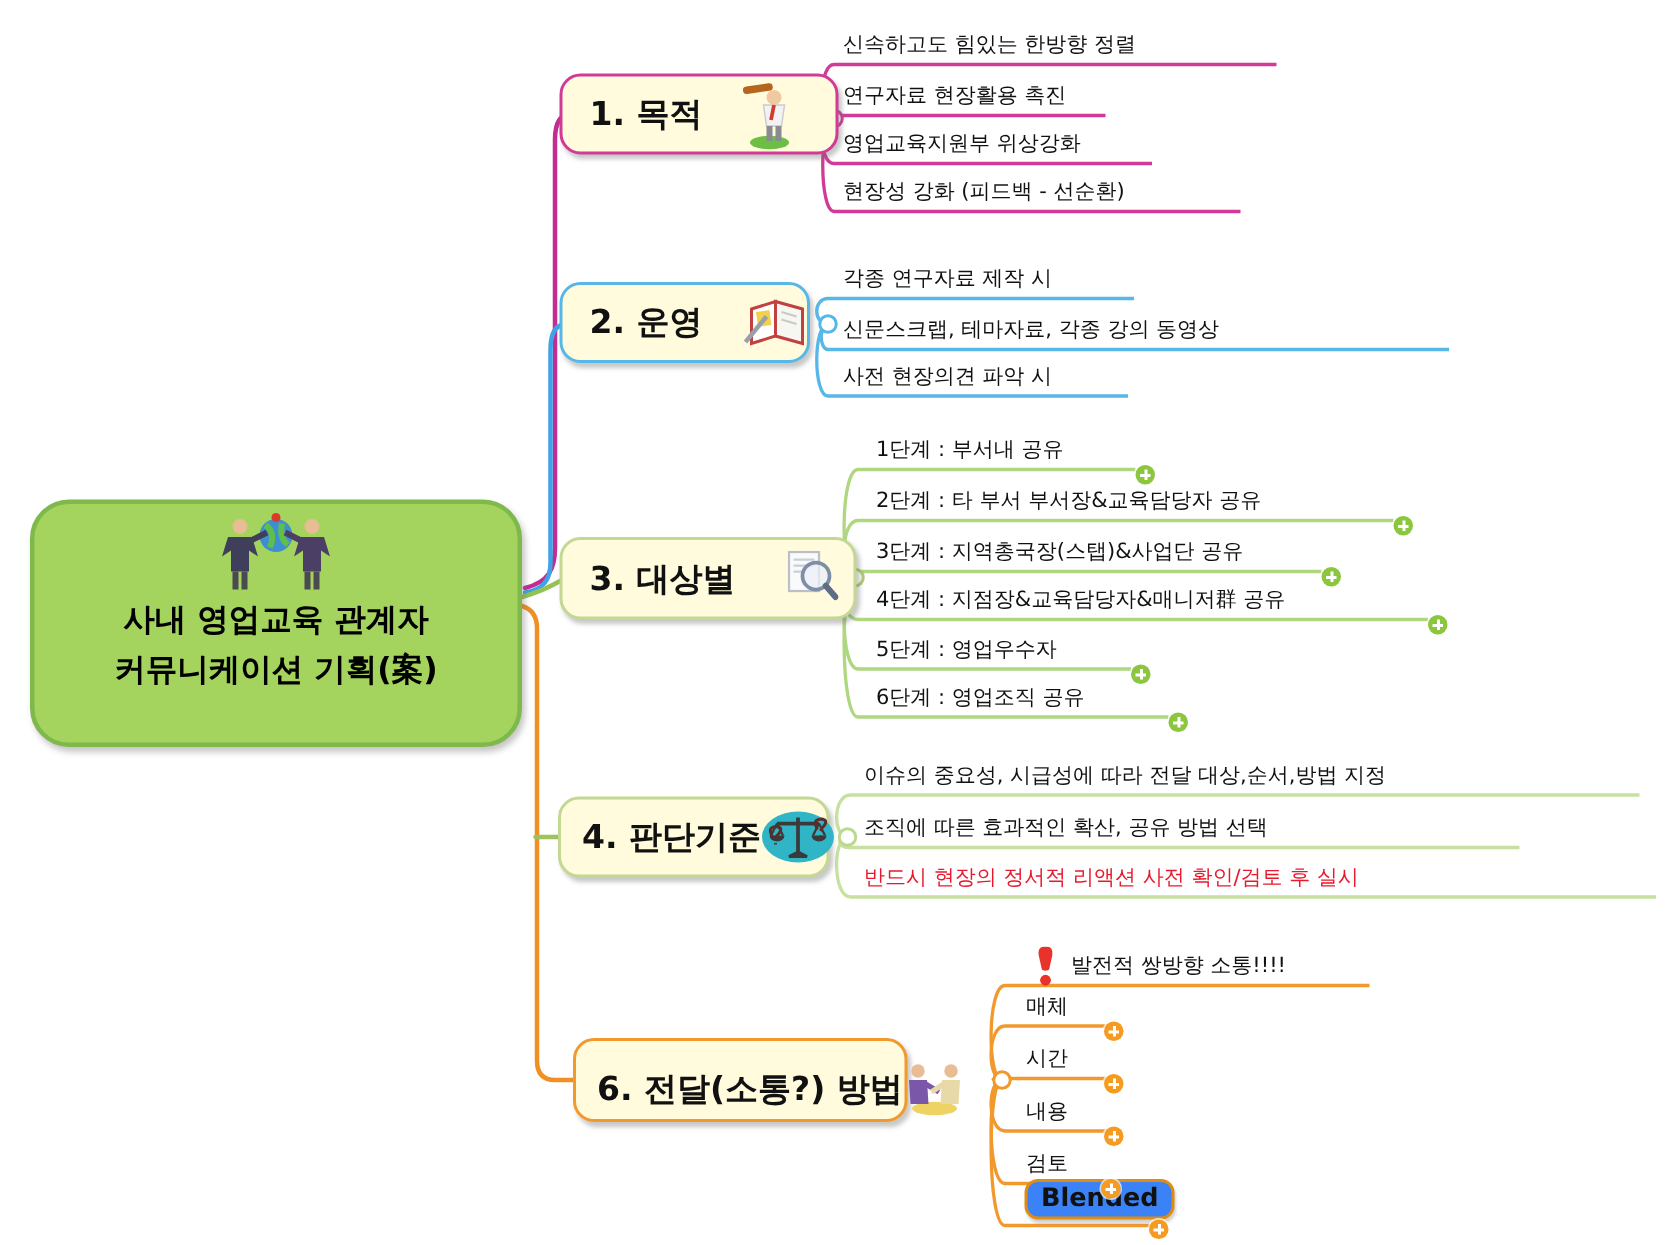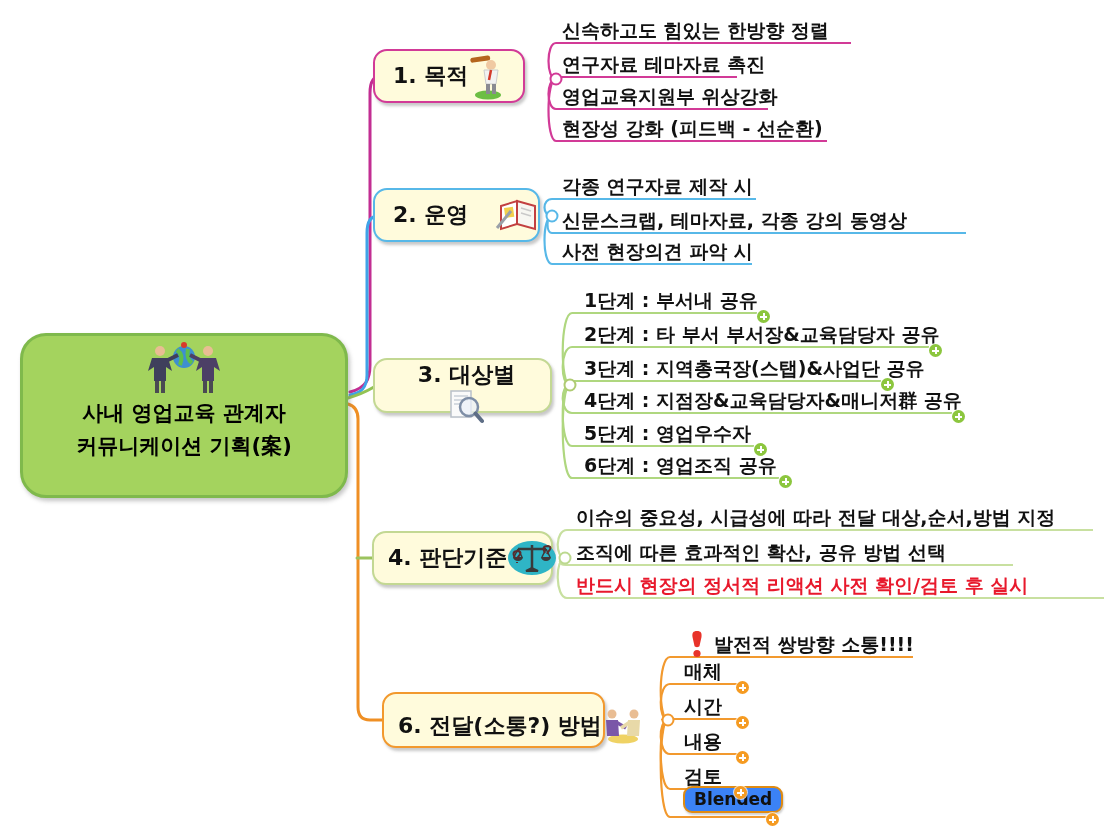--- a/index.html
+++ b/index.html
@@ -16,21 +16,21 @@
   .node .title{font-weight:bold;font-size:22px;color:#111;white-space:nowrap;}
   .icon{display:inline-flex;align-items:center;justify-content:center;}
   .root-node{
     position:absolute;left:20px;top:333px;width:328px;height:165px;box-sizing:border-box;
     background:#A4D35E;border:3px solid #7FB94C;border-radius:26px;
     display:flex;flex-direction:column;align-items:center;justify-content:flex-start;
     padding-top:5px;box-shadow:2px 3px 4px rgba(110,110,110,.4);
   }
   .root-title{font-weight:bold;font-size:21px;line-height:33px;color:#000;white-space:nowrap;}
   .child{
-    position:absolute;font-weight:bold;font-size:19px;line-height:26px;color:#111;
+    position:absolute;font-weight:normal;font-size:14px;line-height:26px;color:#111;
     white-space:nowrap;
   }
   .child.red{color:#E8192C;}
   .marker{position:absolute;width:13px;height:13px;border-radius:50%;}
   .marker.green{background:#8CC63E;box-shadow:0 0 0 1px rgba(255,255,255,.7);}
   .marker.orange{background:#F59B22;box-shadow:0 0 0 1px rgba(255,255,255,.7);}
   .marker::before,.marker::after{content:"";position:absolute;background:#fff;left:50%;top:50%;}
   .marker::before{width:7px;height:2px;margin-left:-3.5px;margin-top:-1px;}
   .marker::after{width:2px;height:7px;margin-left:-1px;margin-top:-3.5px;}
   .blended{
@@ -100,21 +100,21 @@
       <path d="M58 17 L74 17 L78 30 L72 26 L72 40 L60 40 L60 26 L54 30 Z" fill="#4C3F66"></path>
       <rect x="61" y="40" width="4" height="12" fill="#4A4A52"></rect>
       <rect x="67" y="40" width="4" height="12" fill="#4A4A52"></rect>
       <path d="M60 20 L48 14" stroke="#4C3F66" stroke-width="4"></path>
     </svg>
   </span>
   <div class="root-title">사내 영업교육 관계자</div>
   <div class="root-title">커뮤니케이션 기획(案)</div>
 </div>
 
-<div class="node" style="left:373px;top:49px;width:152px;height:54px;border:2.5px solid #D23A97;padding:0 26px 0 18px;">
+<div class="node" style="left:373px;top:49px;width:186px;height:54px;border:2.5px solid #D23A97;padding:0 26px 0 18px;">
   <span class="title">1. 목적</span>
   <span class="icon">
     <svg width="38" height="48" viewBox="0 0 38 48">
       <ellipse cx="20" cy="43" rx="13" ry="4.5" fill="#6CBE44"></ellipse>
       <rect x="2" y="6" width="20" height="5" rx="2.5" fill="#B5651D" transform="rotate(-8 2 6)"></rect>
       <circle cx="23" cy="13" r="5" fill="#F0C9A2"></circle>
       <path d="M16 18 L30 18 L28 32 L18 32 Z" fill="#F2F2F2" stroke="#CCCCCC"></path>
       <path d="M23 18 L21 28" stroke="#D43A2B" stroke-width="2.5"></path>
       <rect x="18" y="32" width="4" height="10" fill="#8A8A92"></rect>
       <rect x="24" y="32" width="4" height="10" fill="#8A8A92"></rect>
@@ -128,21 +128,21 @@
     <svg width="46" height="34" viewBox="0 0 46 34">
       <path d="M6 8 L22 3 L22 26 L6 31 Z" fill="#FFFFFF" stroke="#C24040" stroke-width="2"></path>
       <path d="M22 3 L40 8 L40 31 L22 26 Z" fill="#F7F7F2" stroke="#C24040" stroke-width="2"></path>
       <rect x="9" y="10" width="9" height="10" fill="#F2D04C" transform="rotate(-8 9 10)"></rect>
       <path d="M2 30 L16 13" stroke="#9AA0A8" stroke-width="3"></path>
       <path d="M26 10 L36 13 M26 15 L36 18" stroke="#C9C9C9" stroke-width="1.5"></path>
     </svg>
   </span>
 </div>
 
-<div class="node" style="left:373px;top:358px;width:179px;height:55px;border:2.5px solid #C3D893;padding:0 10px 0 18px;flex-direction:column;">
+<div class="node" style="left:373px;top:358px;width:198px;height:55px;border:2.5px solid #C3D893;padding:0 10px 0 18px;">
   <span class="title">3. 대상별</span>
   <span class="icon">
     <svg width="34" height="38" viewBox="0 0 34 38">
       <rect x="1" y="1" width="20" height="26" fill="#FAFAFA" stroke="#B9C0C9" stroke-width="1.5"></rect>
       <path d="M4 6 H18 M4 10 H18 M4 14 H12" stroke="#C9CFD8" stroke-width="1.5"></path>
       <circle cx="19" cy="17" r="9" fill="rgba(235,240,248,0.75)" stroke="#7E8EA6" stroke-width="2.5"></circle>
       <path d="M25.5 23.5 L32 31" stroke="#5E6E86" stroke-width="4" stroke-linecap="round"></path>
     </svg>
   </span>
 </div>
@@ -172,21 +172,21 @@
       <path d="M4 12 L16 12 L17 28 L5 28 Z" fill="#7A57A8"></path>
       <path d="M14 14 L24 20" stroke="#7A57A8" stroke-width="3.5"></path>
       <circle cx="32" cy="6" r="4.5" fill="#E9BD93"></circle>
       <path d="M26 12 L38 12 L37 28 L25 28 Z" fill="#E8D9A8"></path>
       <path d="M28 14 L19 20" stroke="#E8D9A8" stroke-width="3.5"></path>
     </svg>
   </span>
 </div>
 
 <div class="child" style="left:562px;top:17px;">신속하고도 힘있는 한방향 정렬</div>
-<div class="child" style="left:562px;top:51px;">연구자료 테마자료 촉진</div>
+<div class="child" style="left:562px;top:51px;">연구자료 현장활용 촉진</div>
 <div class="child" style="left:562px;top:83px;">영업교육지원부 위상강화</div>
 <div class="child" style="left:562px;top:115px;">현장성 강화 (피드백 - 선순환)</div>
 
 <div class="child" style="left:562px;top:173px;">각종 연구자료 제작 시</div>
 <div class="child" style="left:562px;top:207px;">신문스크랩, 테마자료, 각종 강의 동영상</div>
 <div class="child" style="left:562px;top:238px;">사전 현장의견 파악 시</div>
 
 <div class="child" style="left:584px;top:287px;">1단계 : 부서내 공유</div>
 <div class="child" style="left:584px;top:321px;">2단계 : 타 부서 부서장&amp;교육담당자 공유</div>
 <div class="child" style="left:584px;top:355px;">3단계 : 지역총국장(스탭)&amp;사업단 공유</div>

